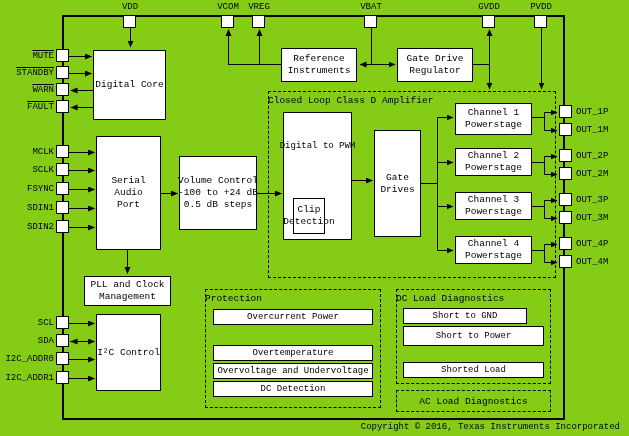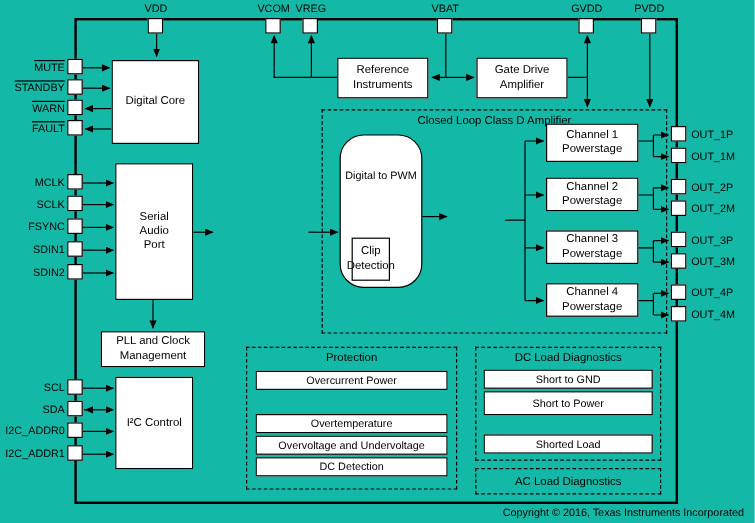--- a/index.html
+++ b/index.html
@@ -1,25 +1,25 @@
 <!DOCTYPE html>
 <html><head>
 <meta charset="utf-8">
 <style>
   * { margin:0; padding:0; box-sizing:border-box; }
   html,body { background:#fff; }
   body { font-family:"Liberation Sans", sans-serif; color:#000; }
-  .stage { position:relative; width:629px; height:436px; background:#14b8a6; overflow:hidden; }
+  .stage { position:relative; width:629px; height:436px; background:#84cc16; overflow:hidden;font-family:Liberation Mono, monospace; }
   .chip-border { position:absolute; left:62px; top:15px; width:503px; height:405px; border:2px solid #000; z-index:0; }
   .wires { position:absolute; left:0; top:0; z-index:1; }
   .box { position:absolute; border:1px solid #000; background:#fff; display:flex; flex-direction:column;
          align-items:center; justify-content:center; text-align:center; font-size:9.5px; line-height:1.25; z-index:2; }
-  .box.top-label { justify-content:flex-start;border-radius:20px; }
+  .box.top-label { justify-content:flex-start; }
   .dashed { position:absolute; border:1px dashed #000; background:transparent; z-index:1; }
-  .dashed-title { position:absolute; text-align:center; font-size:9.5px; z-index:2; }
+  .dashed-title { position:absolute; font-size:9.5px; z-index:2; }
   .item { position:absolute; border:1px solid #000; background:#fff; display:flex; align-items:center;
           justify-content:center; text-align:center; font-size:9px; z-index:2; }
   .pin { position:absolute; width:13px; height:13px; border:1px solid #000; background:#fff; z-index:3; }
   .plabel { position:absolute; font-size:9px; line-height:12px; height:12px; z-index:2; white-space:nowrap; }
   .plabel.r { text-align:right; }
   .plabel.c { text-align:center; }
   .ovl { text-decoration:overline; }
   .copyright { position:absolute; top:422px; right:9px; font-size:9px; z-index:2; }
   .nowrap { white-space:nowrap; }
 </style>
@@ -161,42 +161,51 @@
   <div class="box" style="left:93px;top:50px;width:73px;height:70px">
     <span>Digital Core</span>
   </div>
 
   <div class="box" style="left:96px;top:136px;width:65px;height:114px">
     <span>Serial</span>
     <span>Audio</span>
     <span>Port</span>
   </div>
 
+  <div class="box" style="left:179px;top:156px;width:78px;height:74px">
+    <span class="nowrap">Volume Control</span>
+    <span class="nowrap">-100 to +24 dB</span>
+    <span class="nowrap">0.5 dB steps</span>
+  </div>
 
   <div class="box" style="left:281px;top:48px;width:76px;height:34px">
     <span>Reference</span>
     <span>Instruments</span>
   </div>
 
   <div class="box" style="left:397px;top:48px;width:76px;height:34px">
     <span>Gate Drive</span>
-    <span>Amplifier</span>
+    <span>Regulator</span>
   </div>
 
   <div class="dashed" style="left:268px;top:91px;width:288px;height:187px"></div>
   <div class="dashed-title" style="left:268px;top:95px;width:288px">Closed Loop Class D Amplifier</div>
 
   <div class="box top-label" style="left:283px;top:112px;width:69px;height:128px">
     <span class="nowrap" style="margin-top:28px;font-size:9px">Digital to PWM</span>
   </div>
   <div class="box" style="left:293px;top:198px;width:32px;height:36px">
     <span>Clip</span>
     <span>Detection</span>
   </div>
 
+  <div class="box" style="left:374px;top:130px;width:47px;height:107px">
+    <span>Gate</span>
+    <span>Drives</span>
+  </div>
 
   <div class="box" style="left:455px;top:103px;width:77px;height:32px">
     <span>Channel 1</span>
     <span>Powerstage</span>
   </div>
   <div class="box" style="left:455px;top:148px;width:77px;height:28px">
     <span>Channel 2</span>
     <span>Powerstage</span>
   </div>
   <div class="box" style="left:455px;top:192px;width:77px;height:28px">
@@ -227,21 +236,21 @@
   </div>
   <div class="item" style="left:213px;top:363px;width:160px;height:16px">
     <span>Overvoltage and Undervoltage</span>
   </div>
   <div class="item" style="left:213px;top:381px;width:160px;height:16px">
     <span>DC Detection</span>
   </div>
 
   <div class="dashed" style="left:396px;top:289px;width:155px;height:95px"></div>
   <div class="dashed-title" style="left:396px;top:293px;width:155px">DC Load Diagnostics</div>
-  <div class="item" style="left:403px;top:308px;width:141px;height:16px">
+  <div class="item" style="left:403px;top:308px;width:124px;height:16px">
     <span>Short to GND</span>
   </div>
   <div class="item" style="left:403px;top:326px;width:141px;height:20px">
     <span>Short to Power</span>
   </div>
   <div class="item" style="left:403px;top:362px;width:141px;height:16px">
     <span>Shorted Load</span>
   </div>
 
   <div class="dashed" style="left:396px;top:390px;width:155px;height:22px;display:flex;align-items:center;justify-content:center;font-size:9.5px">

